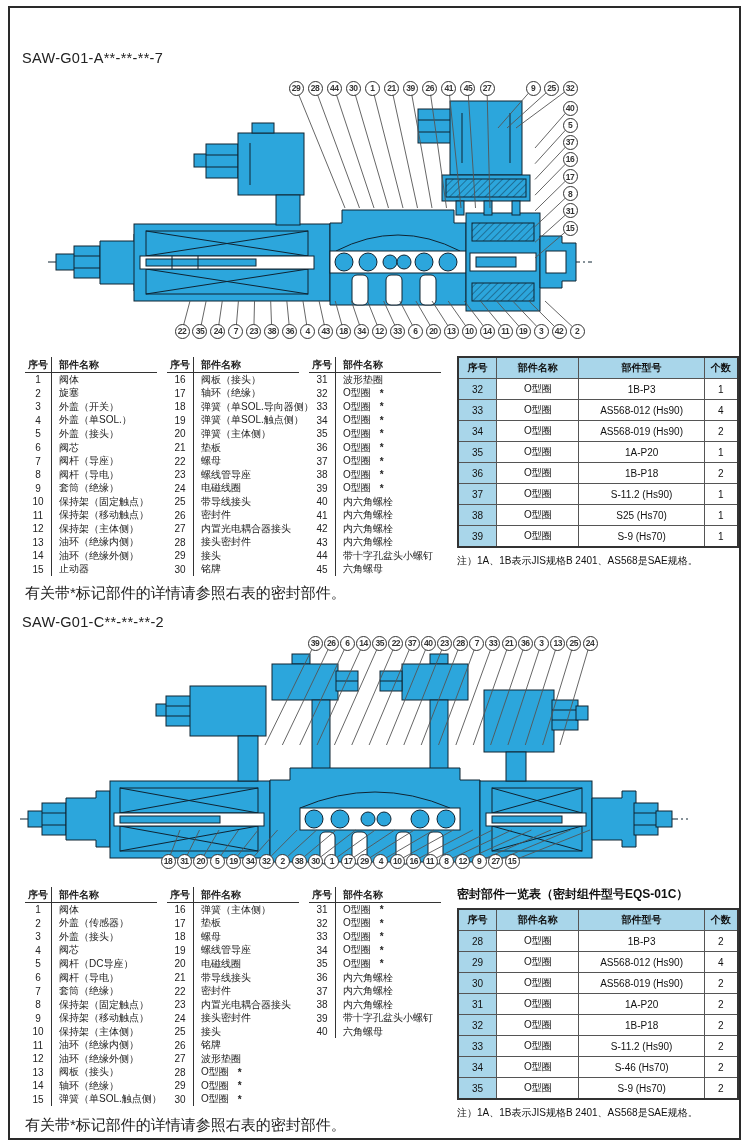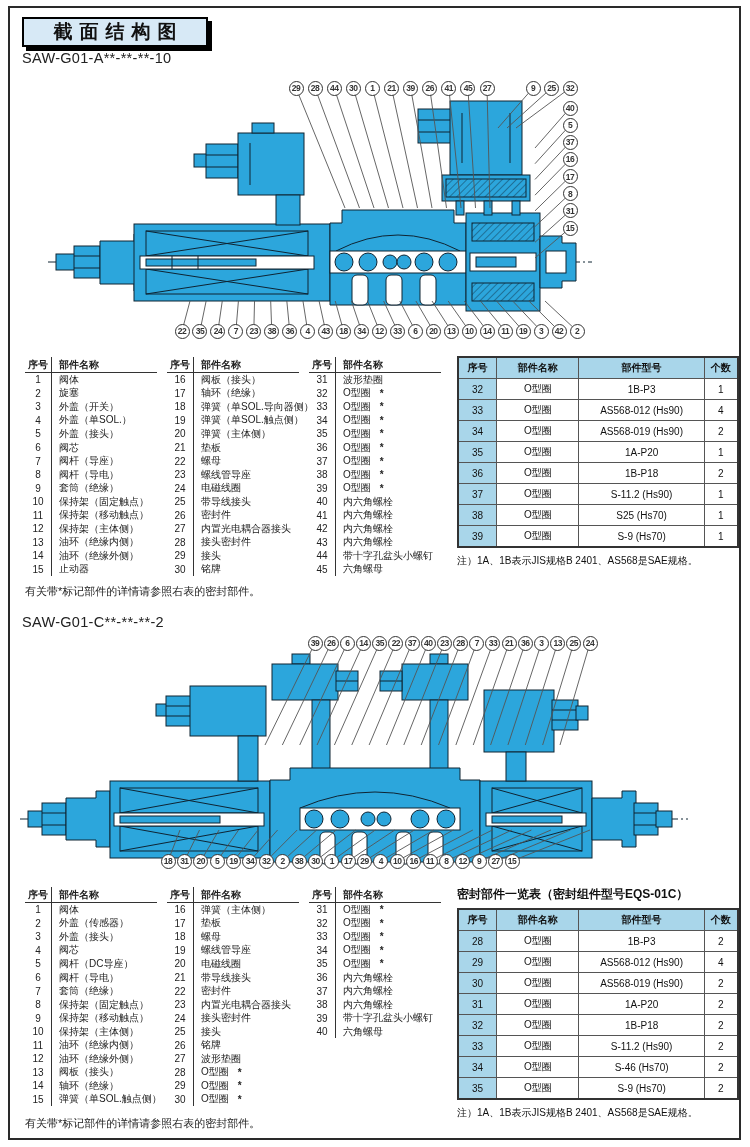--- a/index.html
+++ b/index.html
@@ -14,41 +14,38 @@
   .diagram svg{position:absolute;left:0;top:0}
   .co{position:absolute;width:15px;height:15px;box-sizing:border-box;border:1.2px solid #333;border-radius:50%;
       background:#fff;font-size:8.5px;font-weight:bold;color:#333;display:flex;align-items:center;
       justify-content:center;z-index:3;letter-spacing:-.5px}
   .parts-col{position:absolute;width:132px;font-size:10px;color:#222}
   .ph{display:flex;height:15px;align-items:center;font-weight:bold;border-bottom:1.5px solid #333}
   .pr{display:flex;height:13.55px;align-items:center}
   .pno{width:26px;flex:none;height:100%;display:flex;align-items:center;justify-content:center;border-right:1px solid #333}
   .pname{padding-left:7px;white-space:nowrap}
   .pstar{margin-left:9px;font-weight:bold}
-  .note{position:absolute;left:25px;font-size:11px;color:#222;white-space:nowrap}
+  .note{position:absolute;left:25px;font-size:15px;color:#222;white-space:nowrap}
   .seal{position:absolute;left:457px;width:282px}
   .seal-title{font-size:12px;font-weight:bold;margin-bottom:5px;white-space:nowrap}
   .seal table{border-collapse:collapse;border:2px solid #333}
   .seal th,.seal td{border:1px solid #555;font-size:10px;text-align:center;height:20px;padding:0 2px;white-space:nowrap}
   .seal th{background:#a9d6ea;font-weight:bold}
   .seal td.c0{background:#a9d6ea}
   .seal .c0{width:36px}.seal .c1{width:85px}.seal .c2{width:128px}.seal .c3{width:30px}
   .seal-note{font-size:10px;margin-top:6px;white-space:nowrap}
 </style>
 </head>
 <body>
 
 <div class="page">
   <div class="frame"></div>
 
-  <div class="title-box">
-    <span>截面结构图</span>
-  </div>
-
-  <div class="model" style="top:50px">SAW-G01-A**-**-**-10</div>
+
+  <div class="model" style="top:50px">SAW-G01-A**-**-**-7</div>
 
   <div class="diagram" id="diag-a" style="top:73px;height:282px">
     <svg width="750" height="282" viewBox="0 0 750 282">
       <defs>
         <pattern id="hxA" width="5" height="5" patternUnits="userSpaceOnUse" patternTransform="rotate(45)">
           <rect width="5" height="5" fill="#2ca6dc"></rect>
             <line x1="0" y1="0" x2="0" y2="5" stroke="#123a52" stroke-width="1"></line>
         </pattern>
       </defs>
       <g fill="#2ca6dc" stroke="#0e2433" stroke-width="1">

